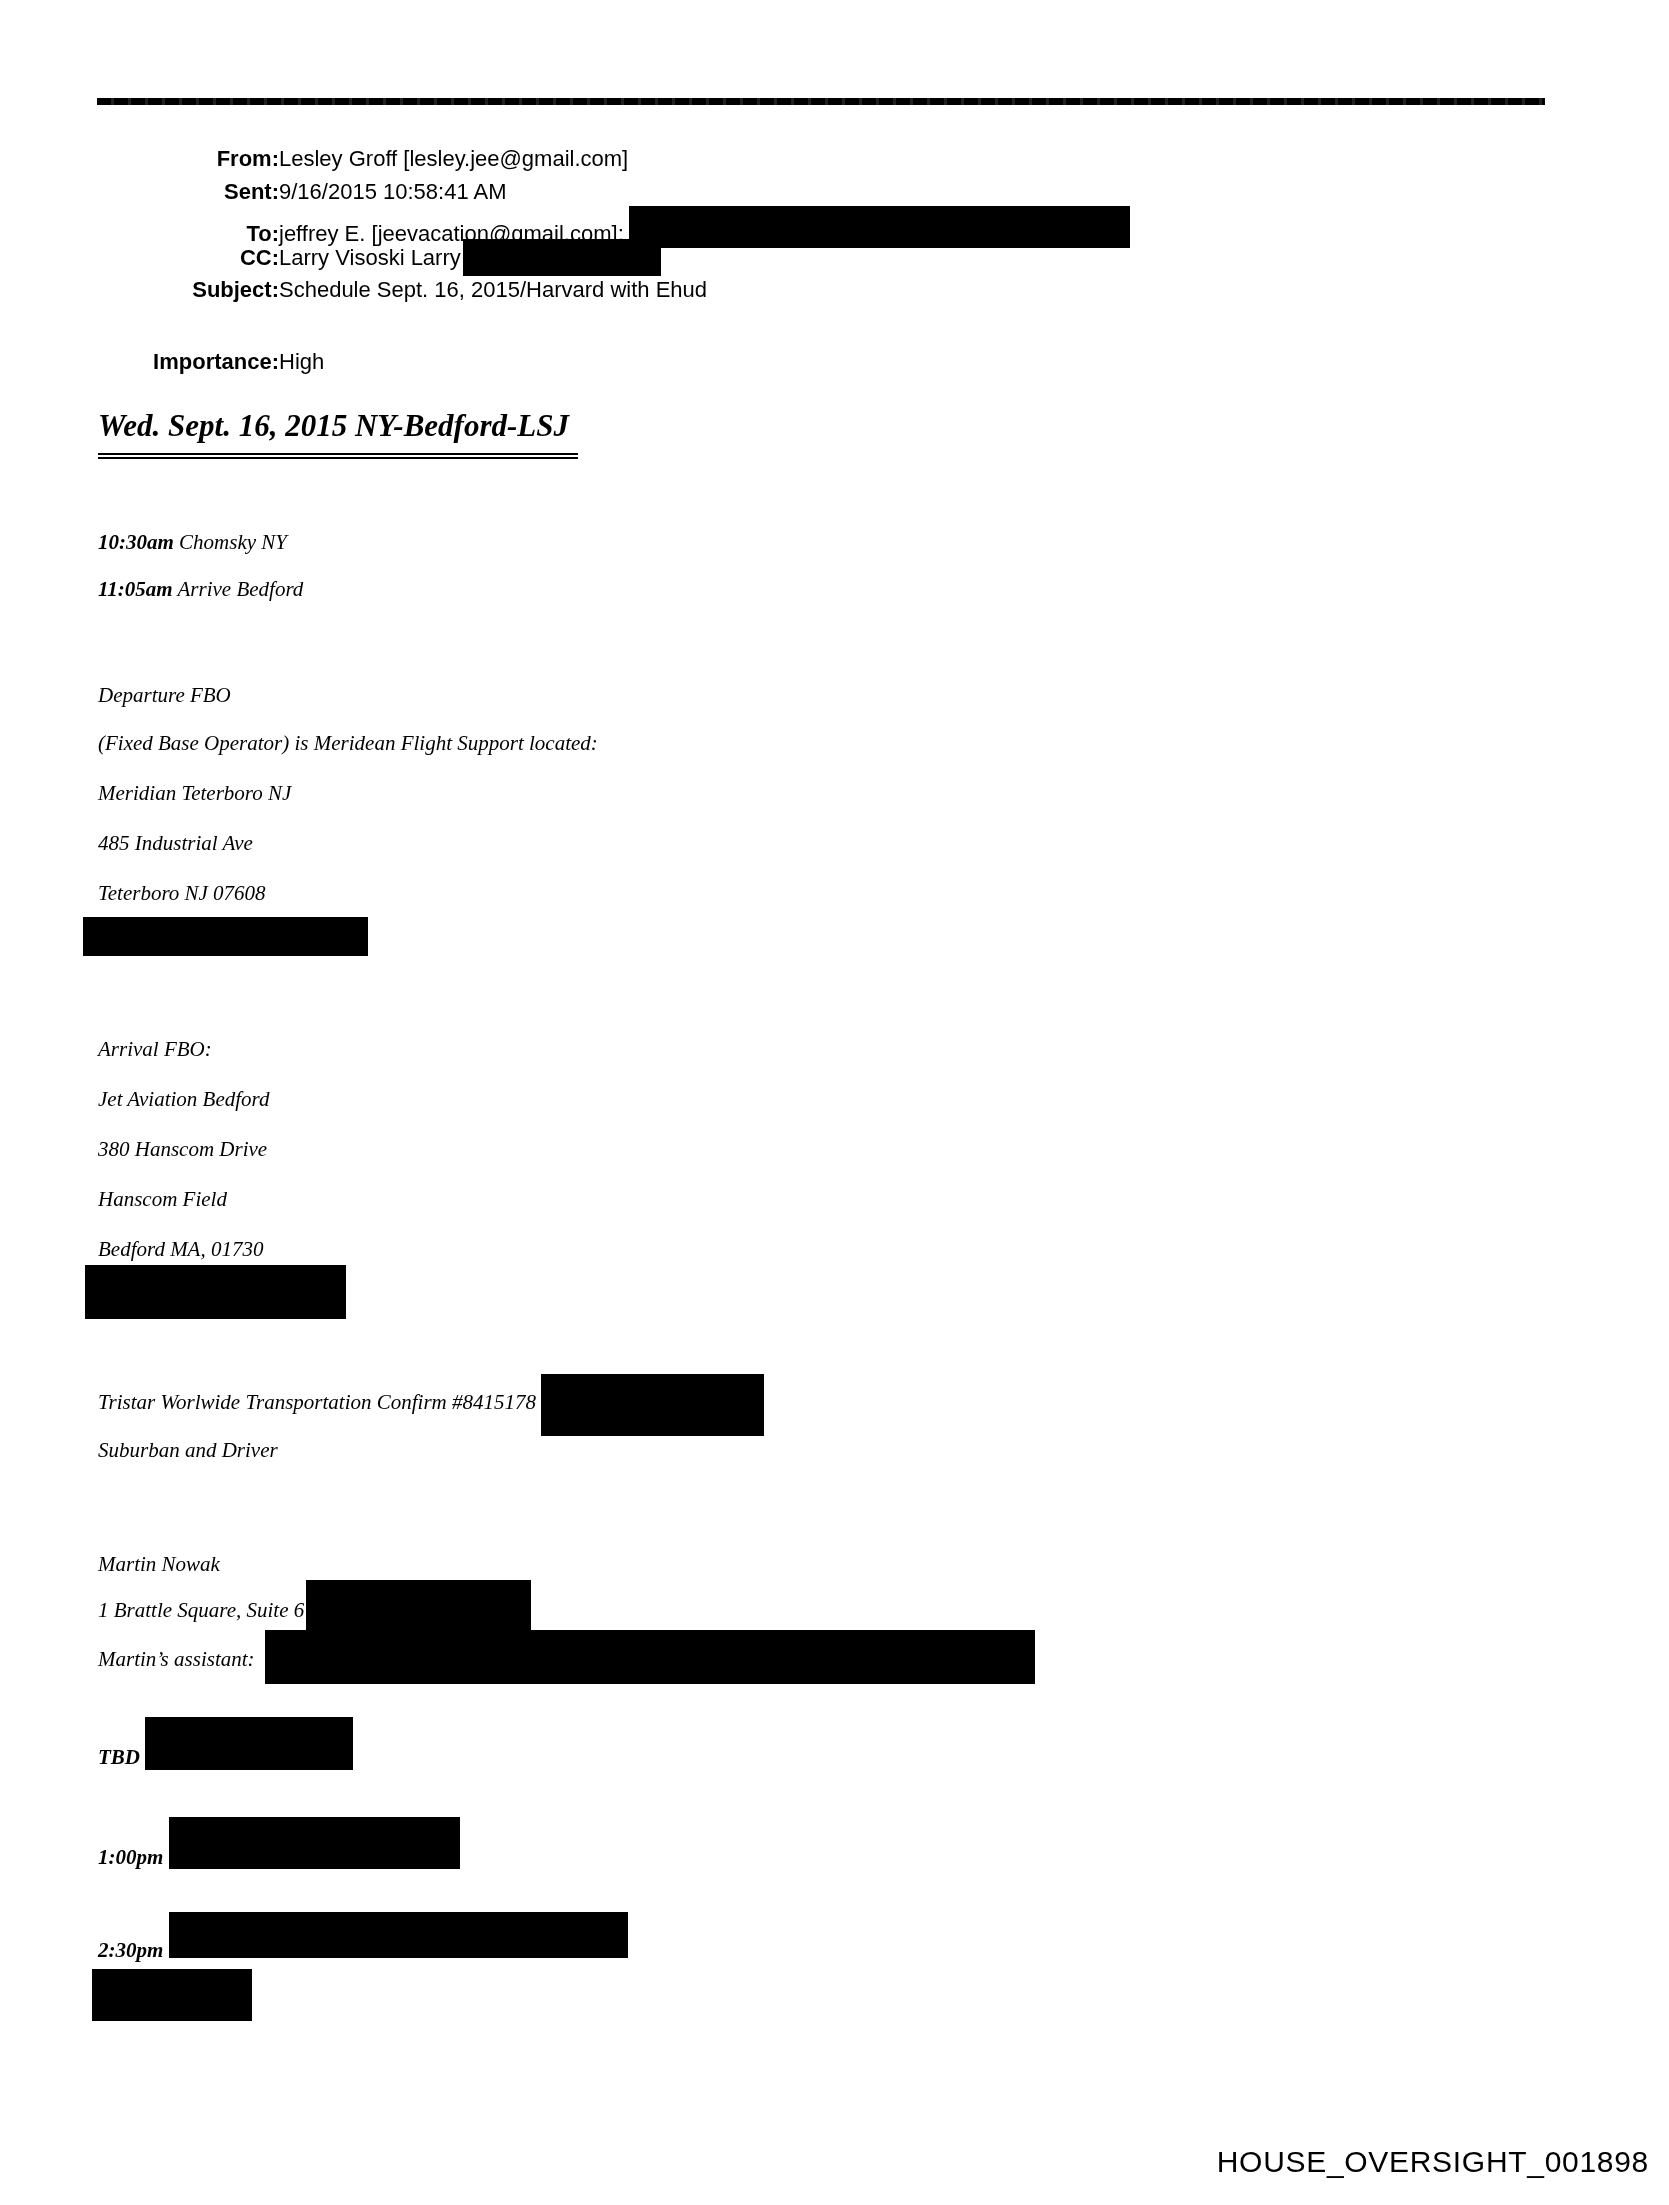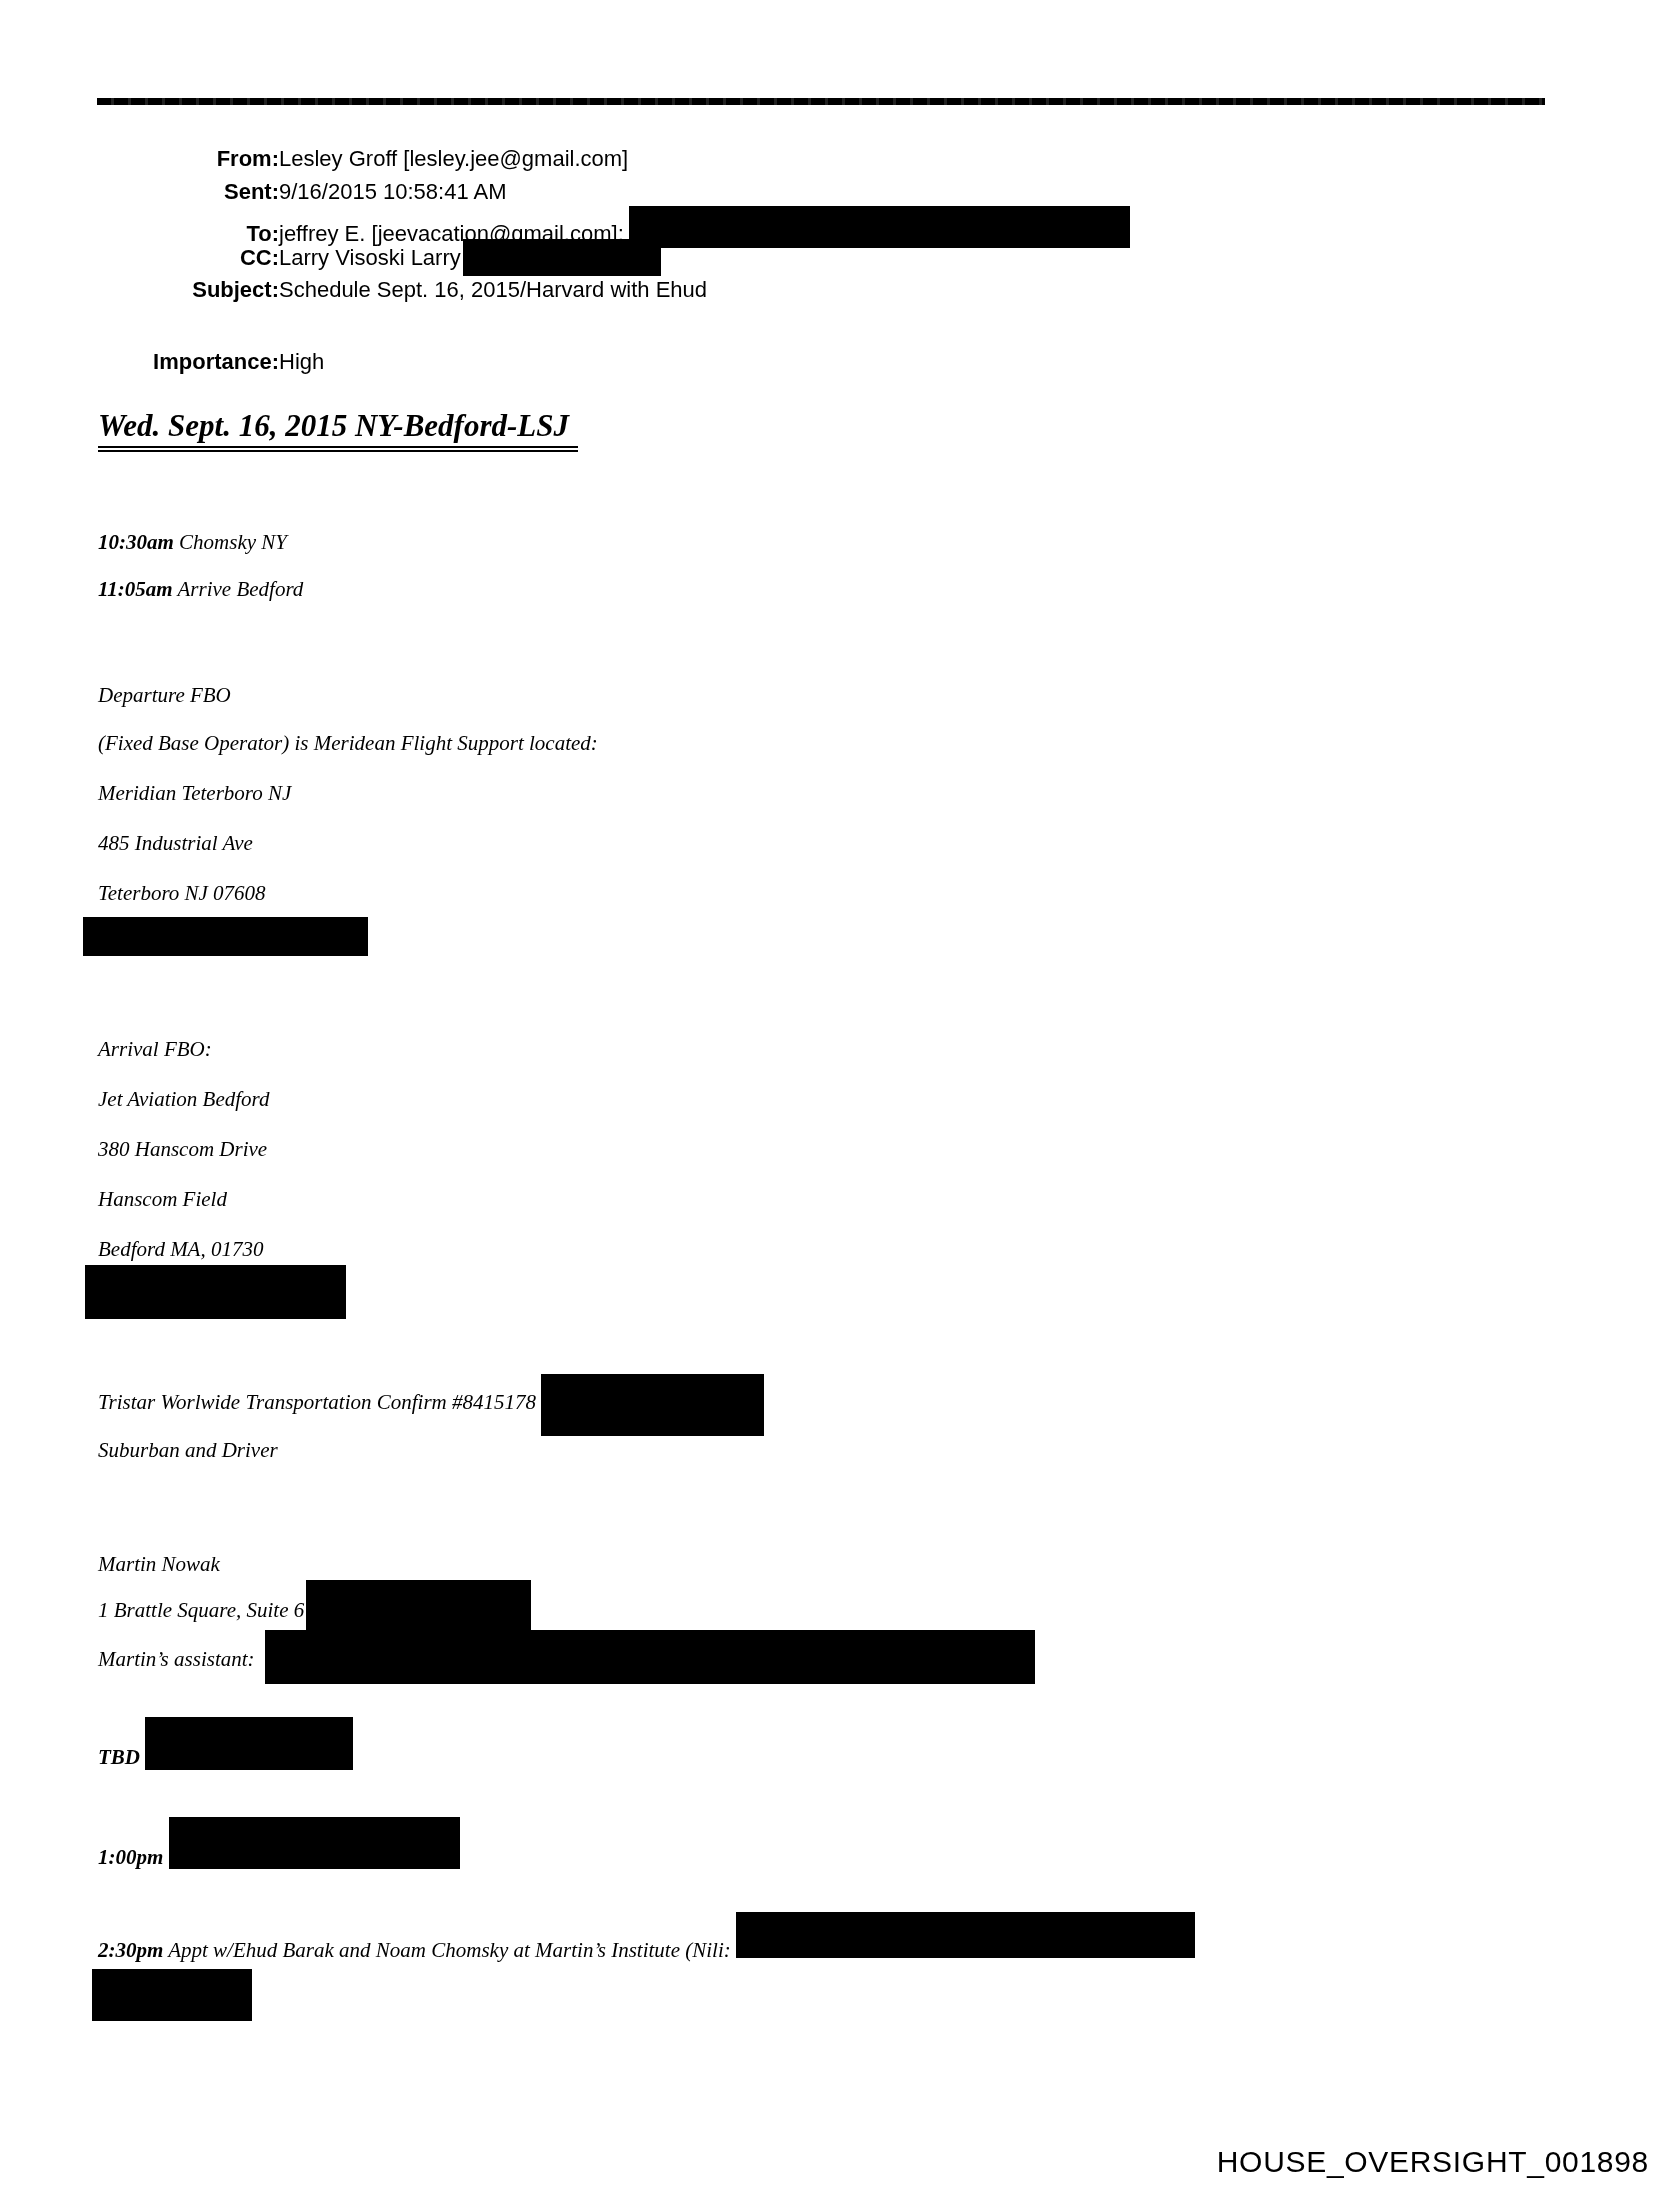--- a/index.html
+++ b/index.html
@@ -45,21 +45,21 @@
   .b { font-weight:bold; white-space:pre; }
   .t { white-space:pre; }
 
   .title-line {
     left:98px; top:407px;
     font-size:31px; line-height:38px;
     font-weight:bold; font-style:italic;
   }
   .title-inner {
     border-bottom:6.5px double #000;
-    padding-bottom:1px; padding-right:9.2px;
+    padding-bottom:8px; padding-right:9.2px;
     display:inline-block;
   }
 
   .footer {
     right:20px; top:2145px;
     font-family:"Liberation Sans", sans-serif;
     font-size:30px; line-height:34px;
     letter-spacing:0.7px;
   }
 </style>
@@ -153,19 +153,19 @@
 
 <div class="abs bline" style="top:1739px">
   <span class="b">TBD</span><span class="redact inline" style="width:208px;height:53px;margin-top:-22px"></span>
 </div>
 
 <div class="abs bline" style="top:1839px">
   <span class="b">1:00pm</span><span class="redact inline" style="width:291px;height:52px;margin-top:-22px"></span>
 </div>
 
 <div class="abs bline" style="top:1932px">
-  <span class="b">2:30pm</span><span class="t"> Appt w/Ehud Barak and Noam Chomsky at Martin’s Institute (Nili:</span><span class="redact inline" style="width:459px;height:46px;margin-top:-19.6px"></span>
+  <span class="b">2:30pm</span><span class="redact inline" style="width:459px;height:46px;margin-top:-19.6px"></span>
 </div>
 
 <div class="abs redact" style="left:92px;top:1969px;width:160px;height:52px"></div>
 
 <div class="abs footer">HOUSE_OVERSIGHT_001898</div>
 
 
 </body></html>

